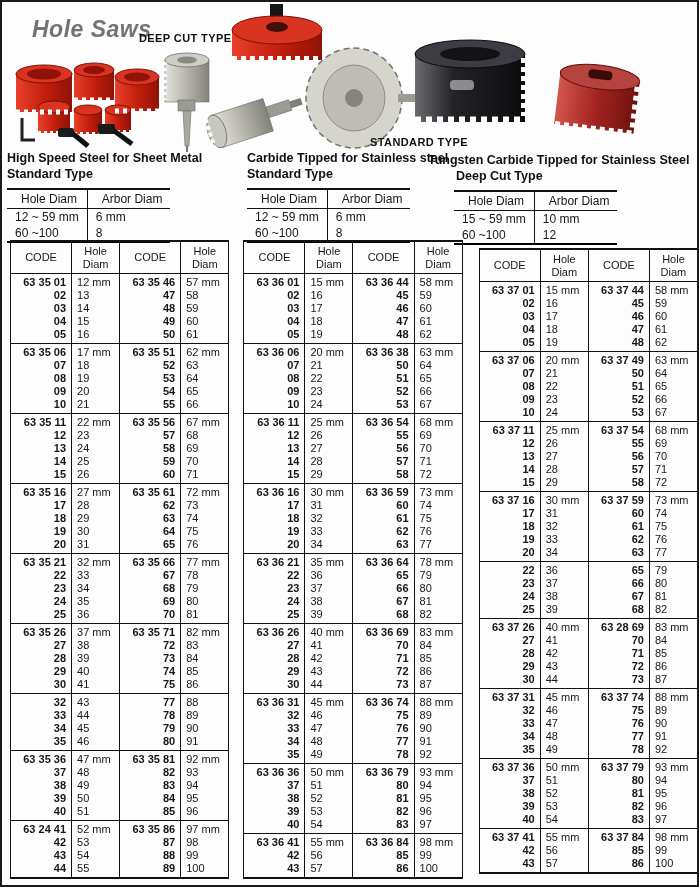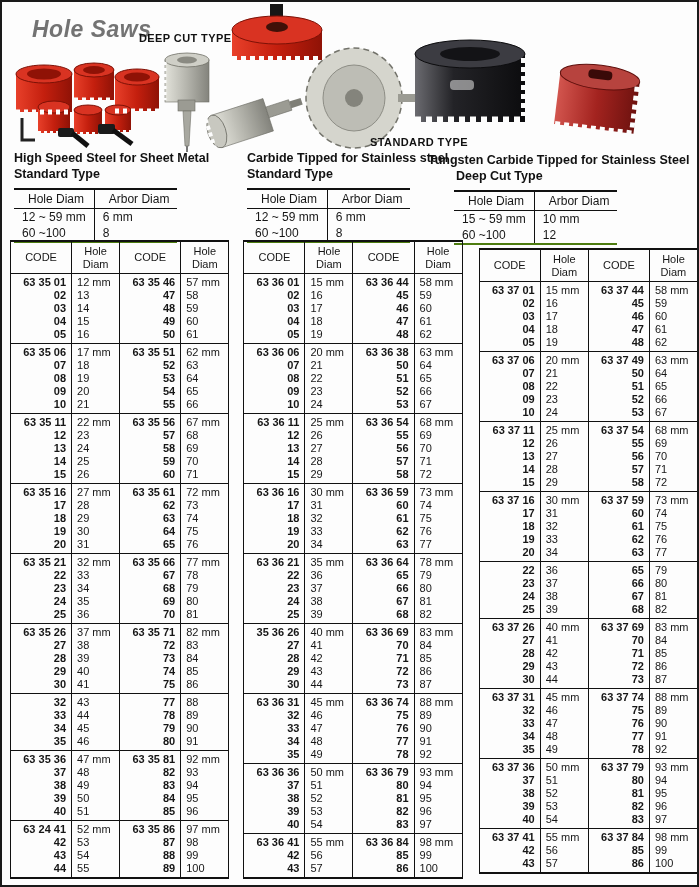--- a/index.html
+++ b/index.html
@@ -12,30 +12,30 @@
   .page-title{
     position:absolute;left:30px;top:14px;font-size:23px;font-weight:bold;
     font-style:italic;letter-spacing:.5px;color:#737373;
   }
   .photo-label{position:absolute;font-size:11px;font-weight:bold;color:#111;letter-spacing:.4px;}
   .label-deepcut{left:137px;top:30px;}
   .label-standard{left:368px;top:134px;}
   .illustration{position:absolute;left:0;top:0;}
   
   .spec-section{position:absolute;top:148px;}
-  .spec-s1{left:12px;width:212px;}
+  .spec-s1{left:5px;width:212px;}
   .spec-s2{left:245px;width:218px;}
   .spec-s3{left:426px;width:273px;top:150px;}
   .spec-title{font-size:12.5px;font-weight:bold;line-height:1.3;color:#111;}
   .spec-title.indent{margin-left:28px;}
   .spec-table{border-collapse:collapse;margin-top:5px;font-size:12px;color:#161616;}
   .spec-s3 .spec-table{margin-left:26px;}
   .spec-table th,.spec-table td{font-weight:normal;text-align:left;padding:1px 8px;}
   .spec-table thead tr{border-top:2px solid #111;border-bottom:1px solid #111;}
-  .spec-table tbody tr:last-child{border-bottom:2px solid #4d7c0f;}
+  .spec-table tbody tr:last-child{border-bottom:2px solid #000000;}
   .spec-table .c2{border-left:1px solid #111;}
   .spec-table th{padding-top:2px;padding-bottom:2px;padding-left:14px;}
   
   .main-wrap{position:absolute;left:8px;top:238px;display:flex;}
   .main-slot2{margin-left:14px;}
   .main-slot3{margin-left:16px;padding-top:8px;}
   table.main-table{border-collapse:collapse;border-top:2px solid #111;border-bottom:2px solid #111;font-size:11px;color:#161616;}
   table.main-table.rb{border-right:1px solid #111;}
   .main-table th{font-weight:normal;text-align:center;padding:3px 2px;line-height:1.15;border-left:1px solid #111;}
   .main-table thead{border-bottom:1px solid #111;}
@@ -683,21 +683,21 @@
           </tr>
           <tr>
             <td class="code">25</td>
             <td class="diam">39</td>
             <td class="code">68</td>
             <td class="diam">82</td>
           </tr>
         </tbody>
         <tbody>
           <tr>
-            <td class="code">35 36 26</td>
+            <td class="code">63 36 26</td>
             <td class="diam">40 mm</td>
             <td class="code">63 36 69</td>
             <td class="diam">83 mm</td>
           </tr>
           <tr>
             <td class="code">27</td>
             <td class="diam">41</td>
             <td class="code">70</td>
             <td class="diam">84</td>
           </tr>
@@ -967,21 +967,21 @@
             <td class="code">25</td>
             <td class="diam">39</td>
             <td class="code">68</td>
             <td class="diam">82</td>
           </tr>
         </tbody>
         <tbody>
           <tr>
             <td class="code">63 37 26</td>
             <td class="diam">40 mm</td>
-            <td class="code">63 37 69</td>
+            <td class="code">63 28 69</td>
             <td class="diam">83 mm</td>
           </tr>
           <tr>
             <td class="code">27</td>
             <td class="diam">41</td>
             <td class="code">70</td>
             <td class="diam">84</td>
           </tr>
           <tr>
             <td class="code">28</td>

